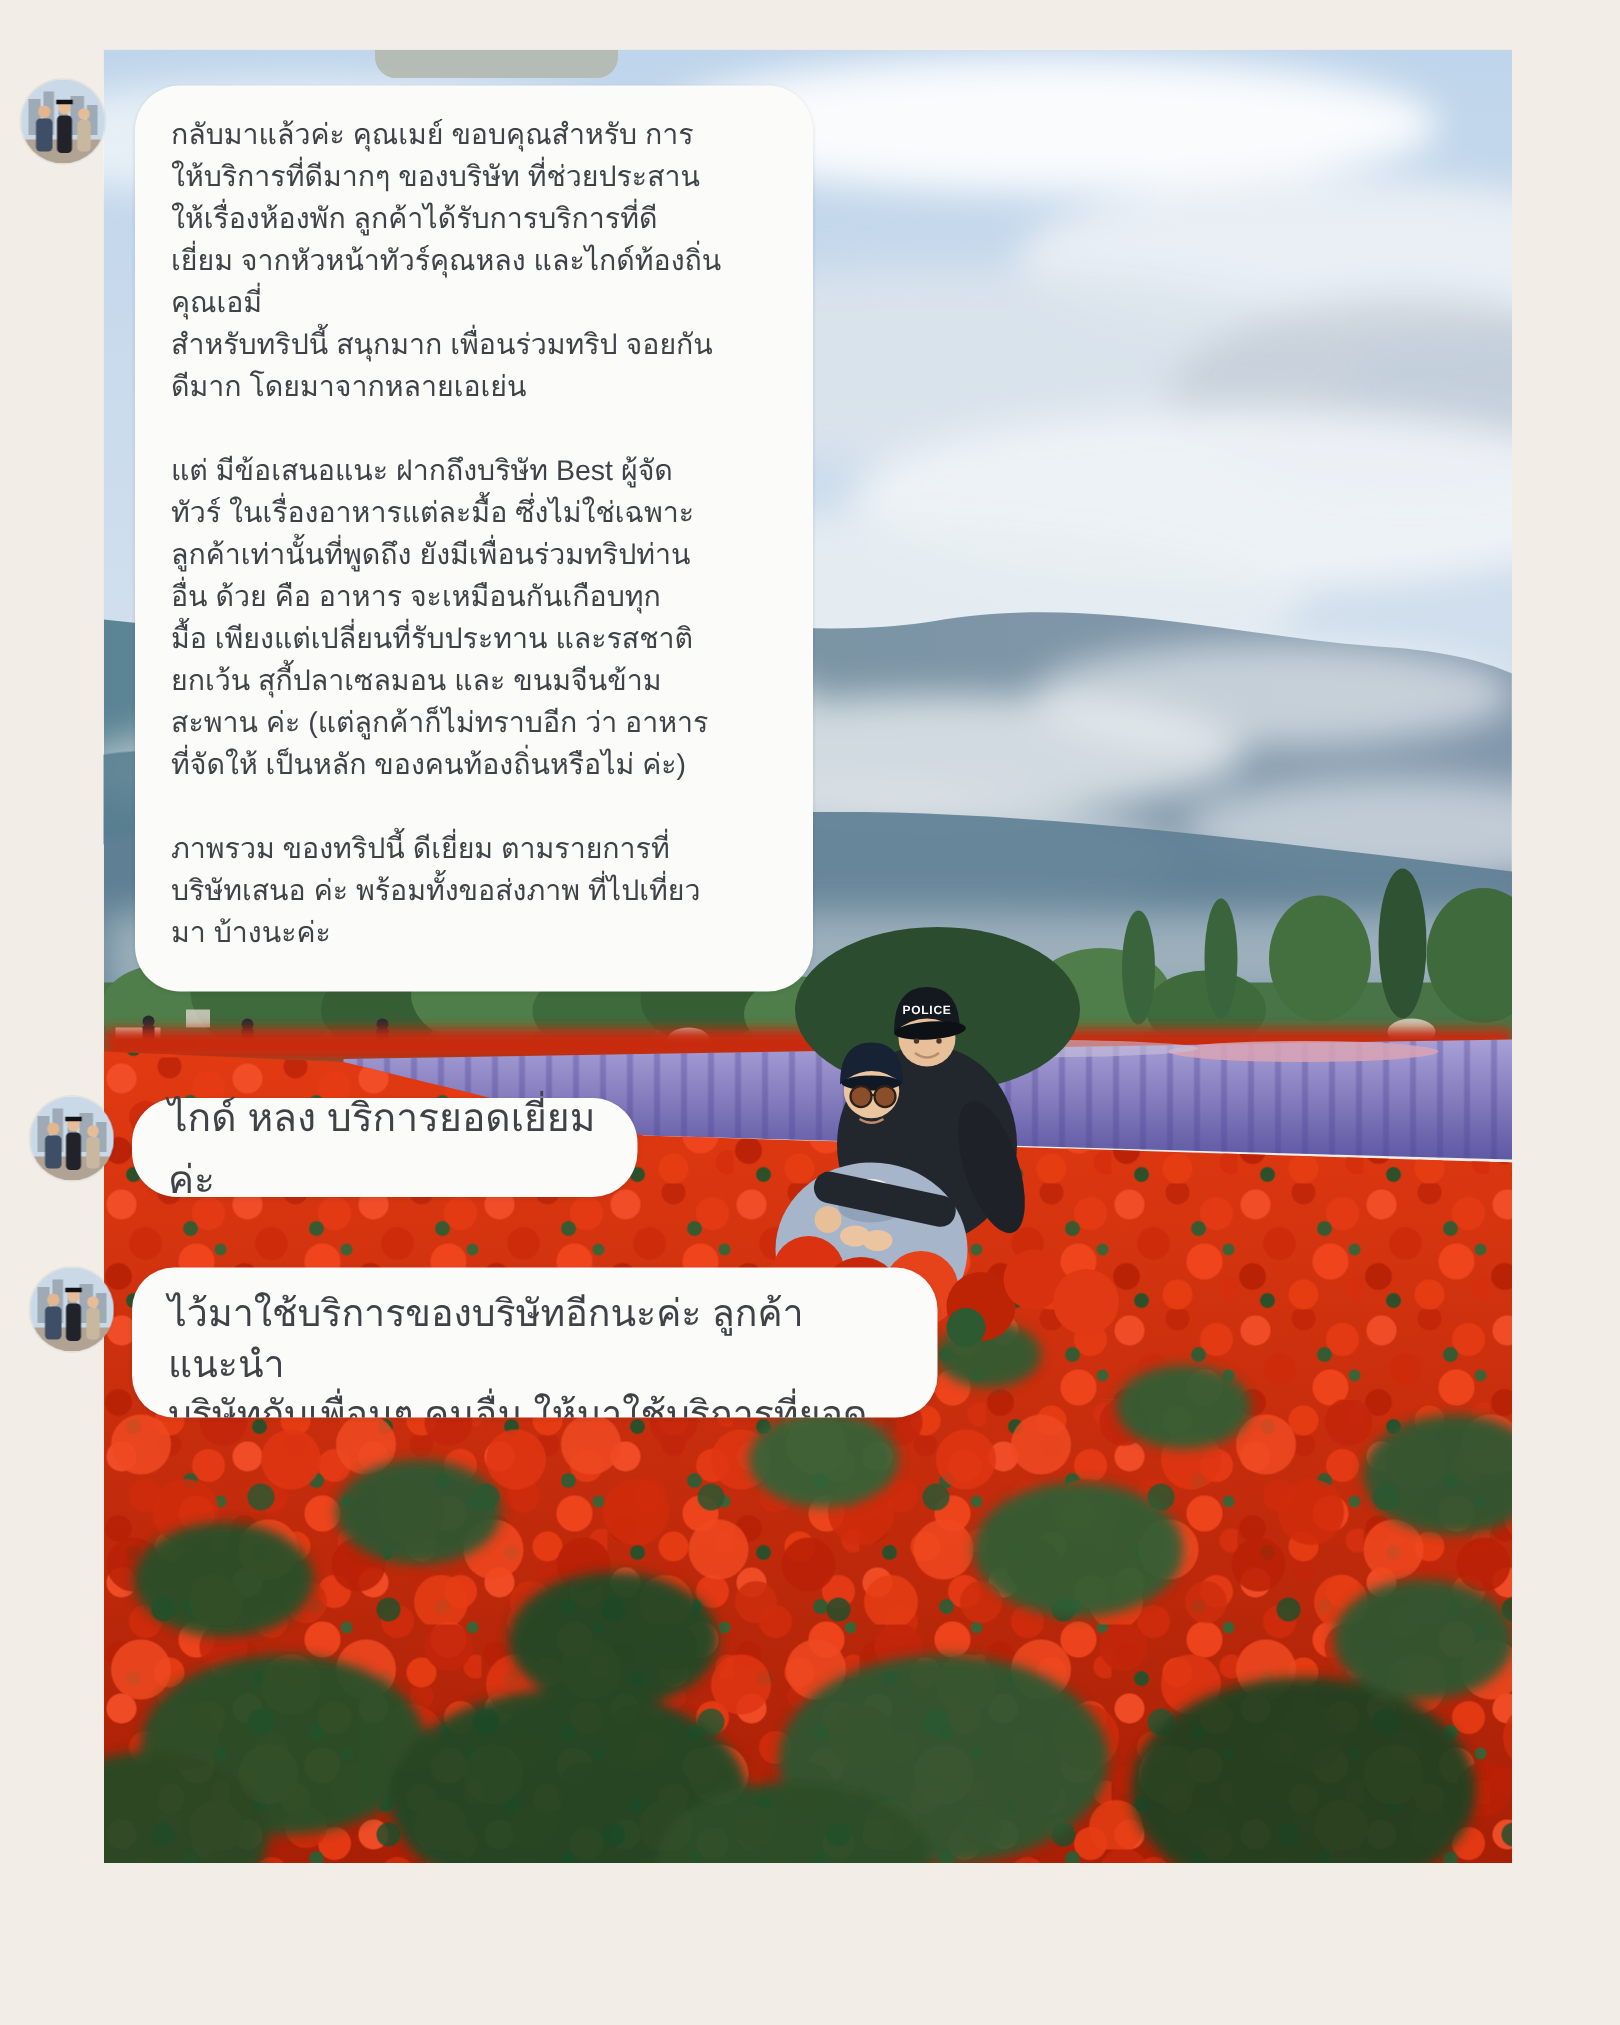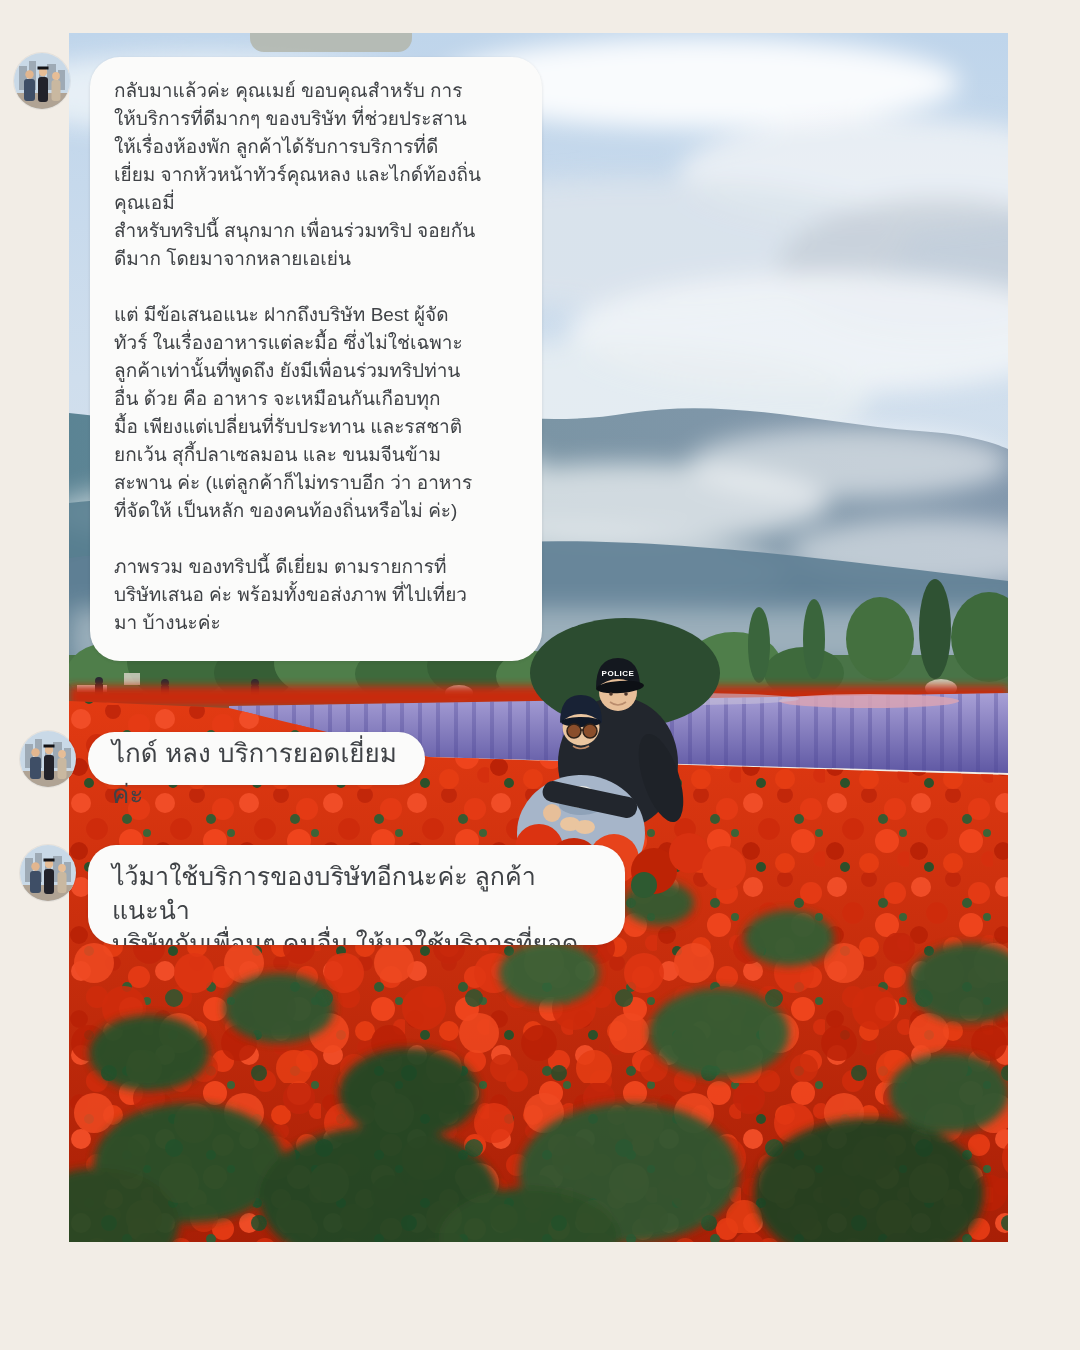--- a/index.html
+++ b/index.html
@@ -20,22 +20,22 @@
   .av2{left:20px;top:731px}
   .av3{left:20px;top:845px}
   .bubble{
     position:absolute;background:#FBFBFA;color:#3F4246;
     box-shadow:0 1px 3px rgba(50,50,50,.14);
   }
   .bubble .msg{white-space:pre-line;display:block;}
   .b1{left:90px;top:57px;width:452px;height:604px;border-radius:30px;
       padding:20px 12px 18px 24px;font-size:19px;line-height:28px;
       overflow:hidden;box-sizing:border-box;}
-  .b2{left:88px;top:732px;width:337px;height:53px;border-radius:30px;
-      font-size:26px;display:flex;padding:0 24px;box-sizing:border-box;}
+  .b2{left:88px;top:732px;width:337px;height:66px;border-radius:30px;
+      font-size:26px;display:flex;align-items:center;padding:0 24px;box-sizing:border-box;}
   .b3{left:88px;top:845px;width:537px;height:100px;border-radius:28px;
       padding:15px 14px 15px 24px;font-size:25px;line-height:33.5px;
       overflow:hidden;box-sizing:border-box;}
   .contact-bar{position:absolute;left:0;top:1242px;width:1080px;height:108px;}
 </style>
 </head>
 <body>
 
 <div class="canvas">
 

